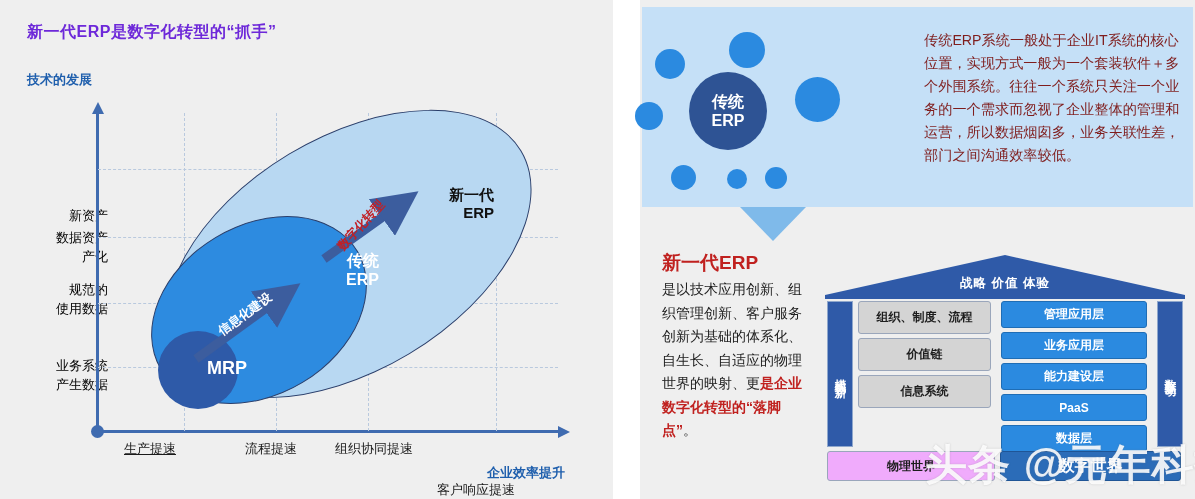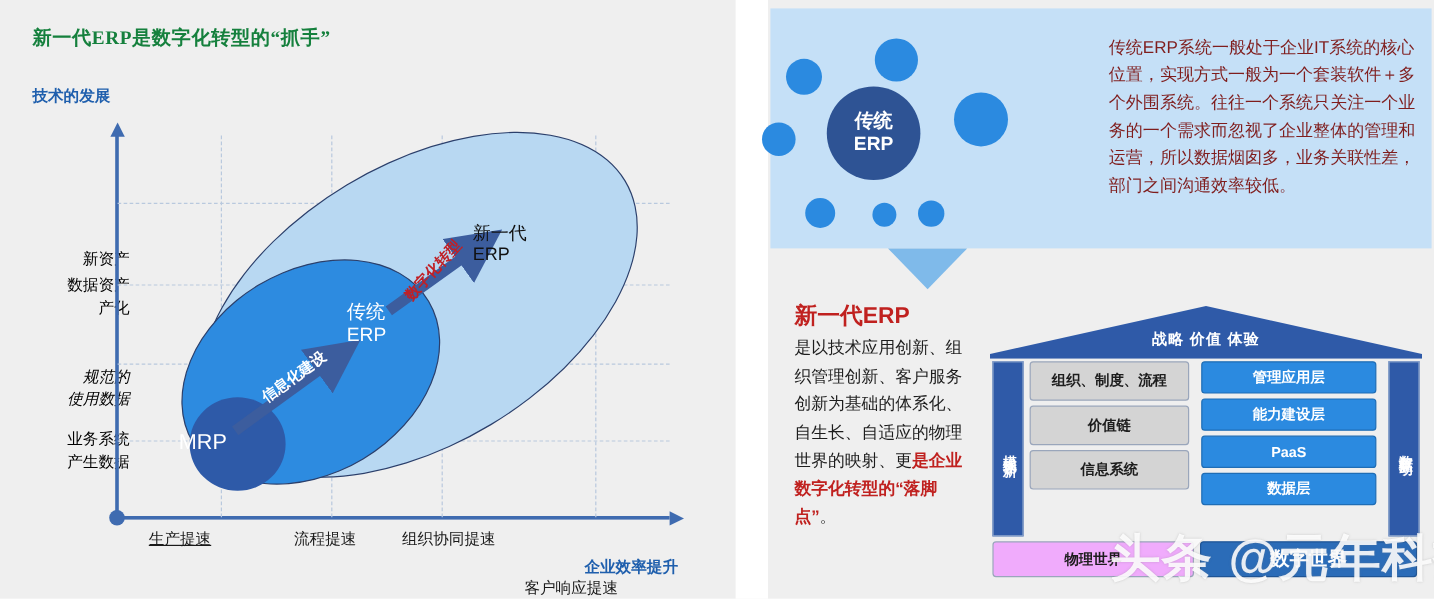--- a/index.html
+++ b/index.html
@@ -12,22 +12,22 @@
   }
   .stage{position:relative;width:1195px;height:499px;}
 
   
   .left-panel{
     position:absolute;left:0;top:0;width:613px;height:499px;
     background:#efefef;
   }
   .slide-title{
     position:absolute;left:27px;top:22px;
-    font-size:16px;font-weight:bold;color:#15803d;
-    letter-spacing:.5px;white-space:nowrap;font-family:Liberation Serif, serif;
+    font-size:16px;font-weight:bold;color:#6d28d9;
+    letter-spacing:.5px;white-space:nowrap;
   }
   .axis-y-title{
     position:absolute;left:27px;top:71px;
     font-size:13px;font-weight:bold;color:#1f5fad;
     white-space:nowrap;
   }
 
   .plot{
     position:absolute;left:96px;top:113px;
     width:470px;height:320px;
@@ -86,22 +86,22 @@
     border:1.2px solid #2b3f6b;
     transform:rotate(-31deg);
   }
   .ellipse-inner{
     width:80px;height:78px;
     left:62px;top:218px;
     background:#2e5aa8;
   }
 
   .bubble-label{
-    position:absolute;text-align:left;line-height:1.18;
-    font-weight:normal;white-space:nowrap;
+    position:absolute;text-align:right;line-height:1.18;
+    font-weight:bold;white-space:nowrap;
   }
   .lbl-mrp{left:53px;top:245px;width:98px;font-size:18px;color:#fff;}
   .lbl-trad{left:193px;top:139px;width:90px;font-size:16px;color:#fff;}
   .lbl-new{left:298px;top:73px;width:100px;font-size:15px;color:#111;}
 
   .arrow-svg{position:absolute;left:0;top:0;width:470px;height:320px;overflow:visible;}
   .arrow-txt{
     position:absolute;font-size:12.5px;font-weight:bold;white-space:nowrap;
   }
   .arrow-txt-1{left:118px;top:193px;color:#fff;transform:rotate(-36deg);}
@@ -207,21 +207,21 @@
     <div class="slide-title">新一代ERP是数字化转型的“抓手”</div>
     <div class="axis-y-title">技术的发展</div>
 
     <div class="ytick-wrap" style="left:8px;top:162px;margin-top:44px;">
       <div style="font-size:13px;line-height:19px;">新资产</div>
     </div>
     <div class="ytick-wrap" style="left:8px;top:228px;">
       <div style="font-size:13px;line-height:19px;">数据资产</div>
       <div style="font-size:13px;line-height:19px;">产化</div>
     </div>
-    <div class="ytick-wrap" style="left:8px;top:304px;font-style:italic;">
+    <div class="ytick-wrap" style="left:8px;top:280px;">
       <div style="font-size:13px;line-height:19px;">规范的</div>
       <div style="font-size:13px;line-height:19px;">使用数据</div>
     </div>
     <div class="ytick-wrap" style="left:8px;top:356px;">
       <div style="font-size:13px;line-height:19px;">业务系统</div>
       <div style="font-size:13px;line-height:19px;">产生数据</div>
     </div>
 
     <div class="plot">
 
@@ -313,20 +313,21 @@
       <div class="pillar pillar-right">数据驱动</div>
 
       <div class="col col-left">
         <div class="box-gray">组织、制度、流程</div>
         <div class="box-gray">价值链</div>
         <div class="box-gray">信息系统</div>
       </div>
 
       <div class="col col-right">
         <div class="box-blue">管理应用层</div>
+        <div class="box-blue">业务应用层</div>
         <div class="box-blue">能力建设层</div>
         <div class="box-blue">PaaS</div>
         <div class="box-blue">数据层</div>
       </div>
 
       <div class="base-row">
         <div class="base-gray">物理世界</div>
         <div class="base-blue">数字世界</div>
       </div>
     </div>

